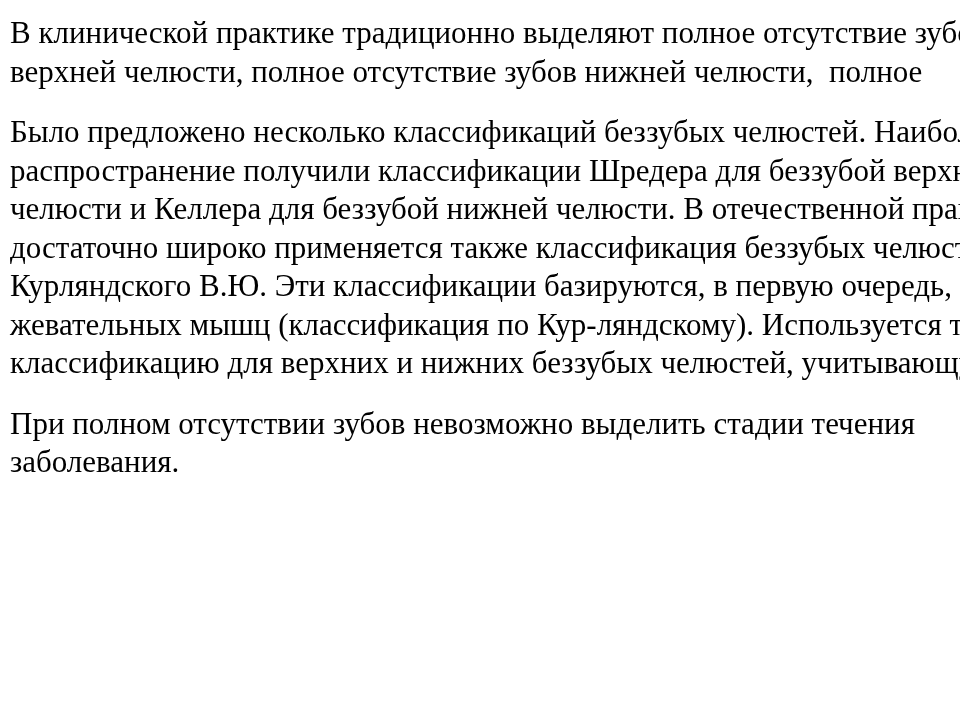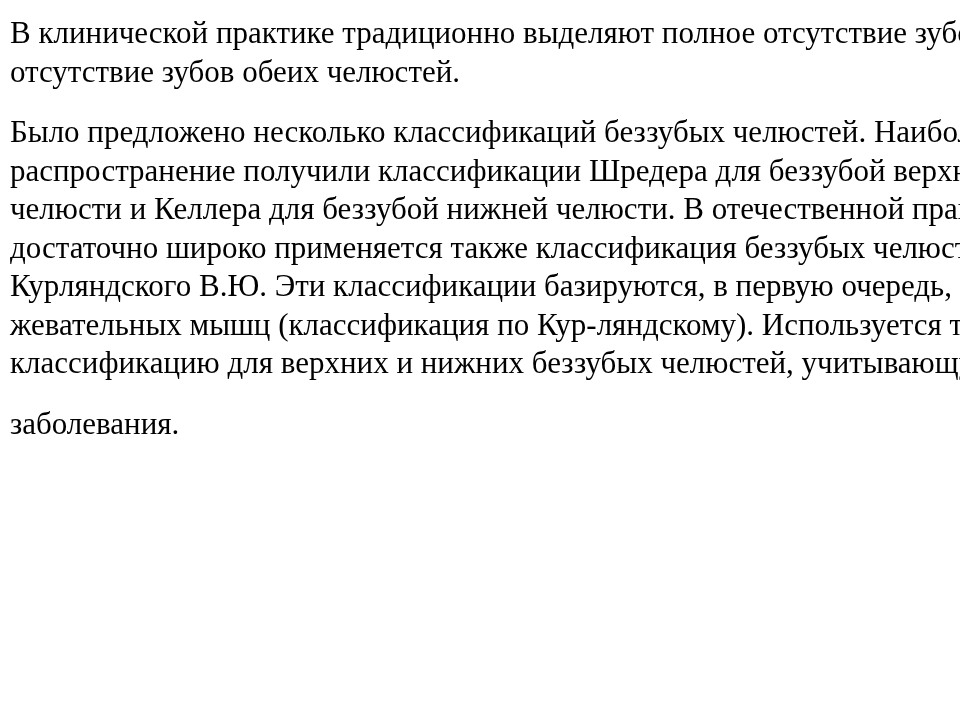--- a/index.html
+++ b/index.html
@@ -35,30 +35,31 @@
     color: #000000;
   }
 </style>
 </head>
 <body>
 
 <div class="slide">
 
   <div class="para">
     <div class="line">В клинической практике традиционно выделяют полное отсутствие зубов</div>
-    <div class="line">отсутствие зубов обеих челюстей.</div>
+    <div class="line">верхней челюсти, полное отсутствие зубов нижней челюсти,  полное</div>
   </div>
 
   <div class="para">
     <div class="line">Было предложено несколько классификаций беззубых челюстей. Наибольшее</div>
     <div class="line">распространение получили классификации Шредера для беззубой верхней</div>
     <div class="line">челюсти и Келлера для беззубой нижней челюсти. В отечественной практике</div>
     <div class="line">достаточно широко применяется также классификация беззубых челюстей</div>
     <div class="line">Курляндского В.Ю. Эти классификации базируются, в первую очередь, на</div>
     <div class="line">жевательных мышц (классификация по Кур-ляндскому). Используется также</div>
     <div class="line">классификацию для верхних и нижних беззубых челюстей, учитывающую</div>
   </div>
 
   <div class="para">
+    <div class="line">При полном отсутствии зубов невозможно выделить стадии течения</div>
     <div class="line">заболевания.</div>
   </div>
 
 </div>
 
 </body></html>

